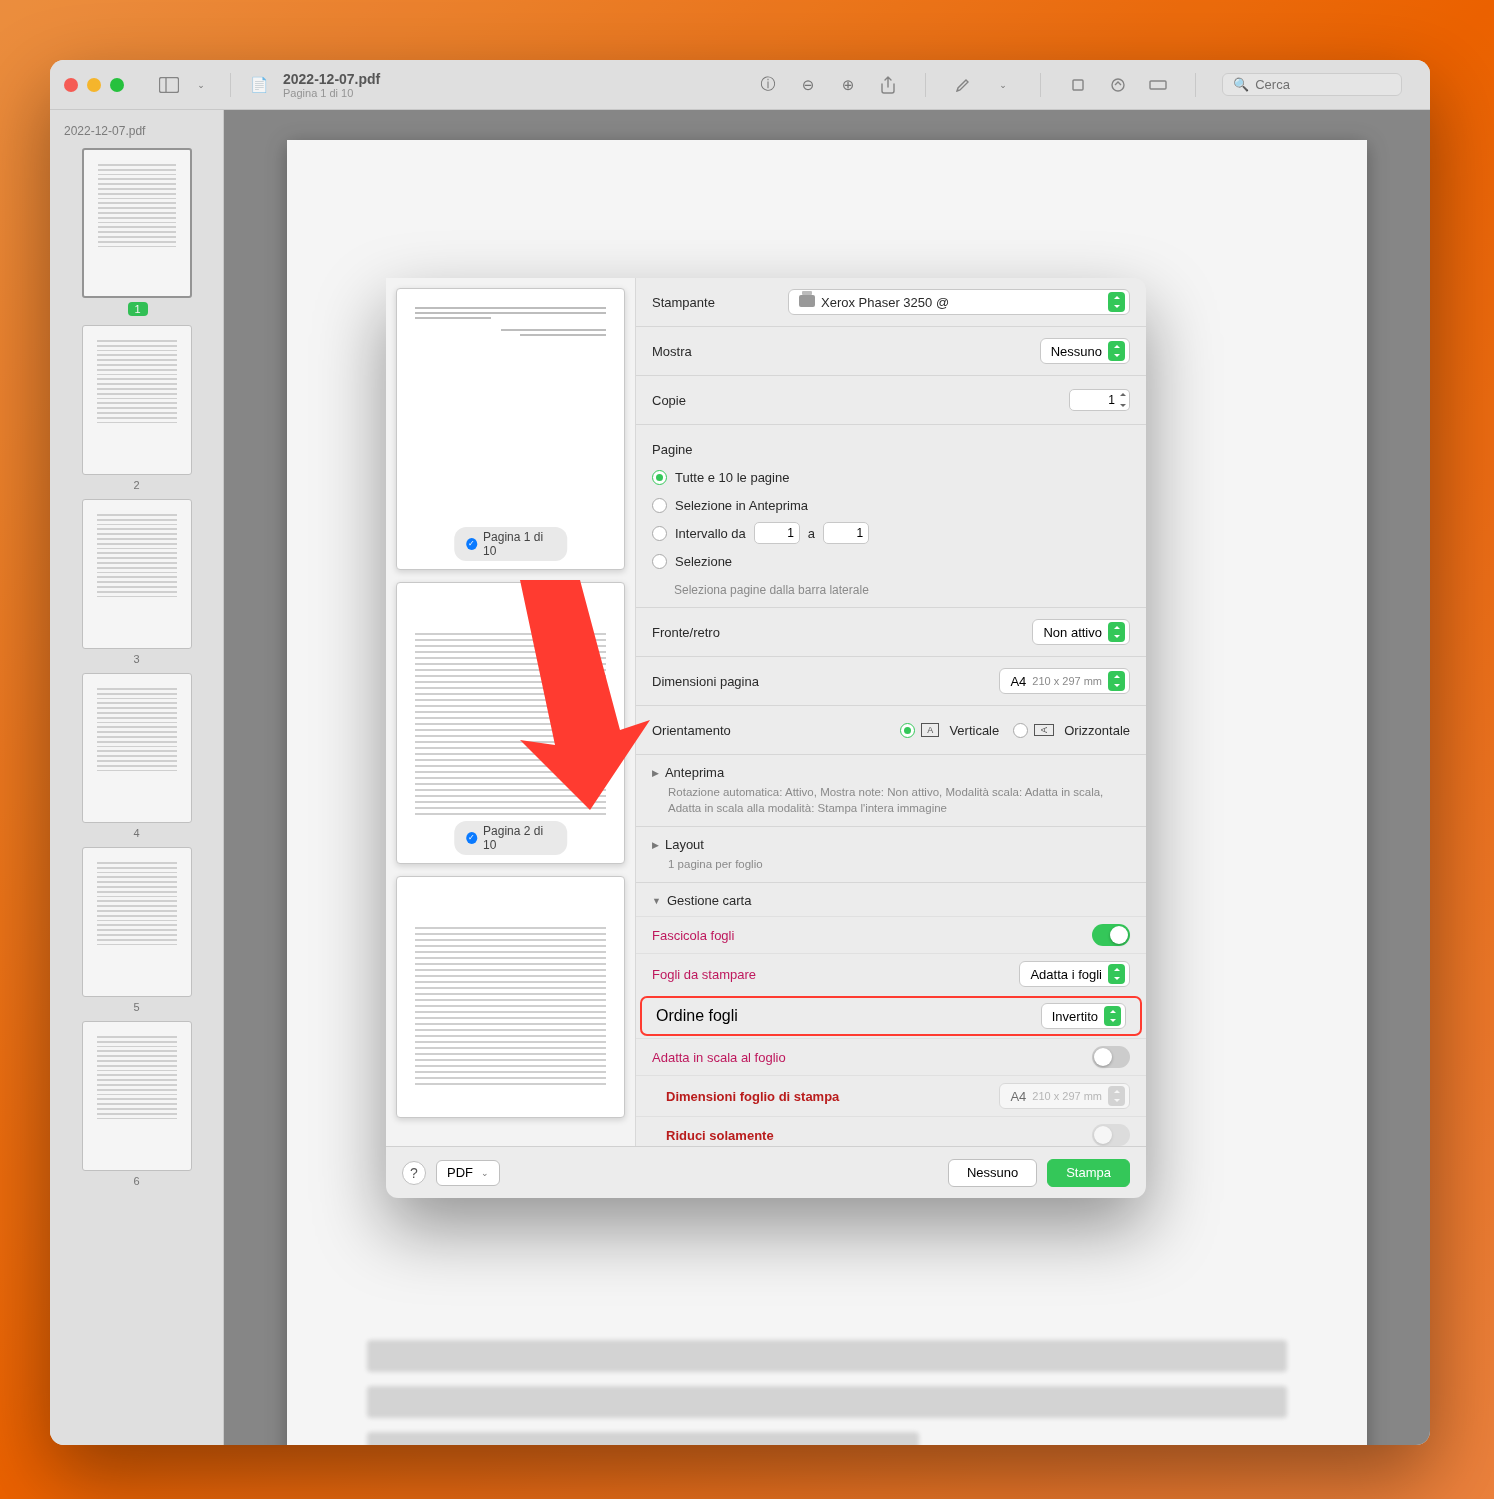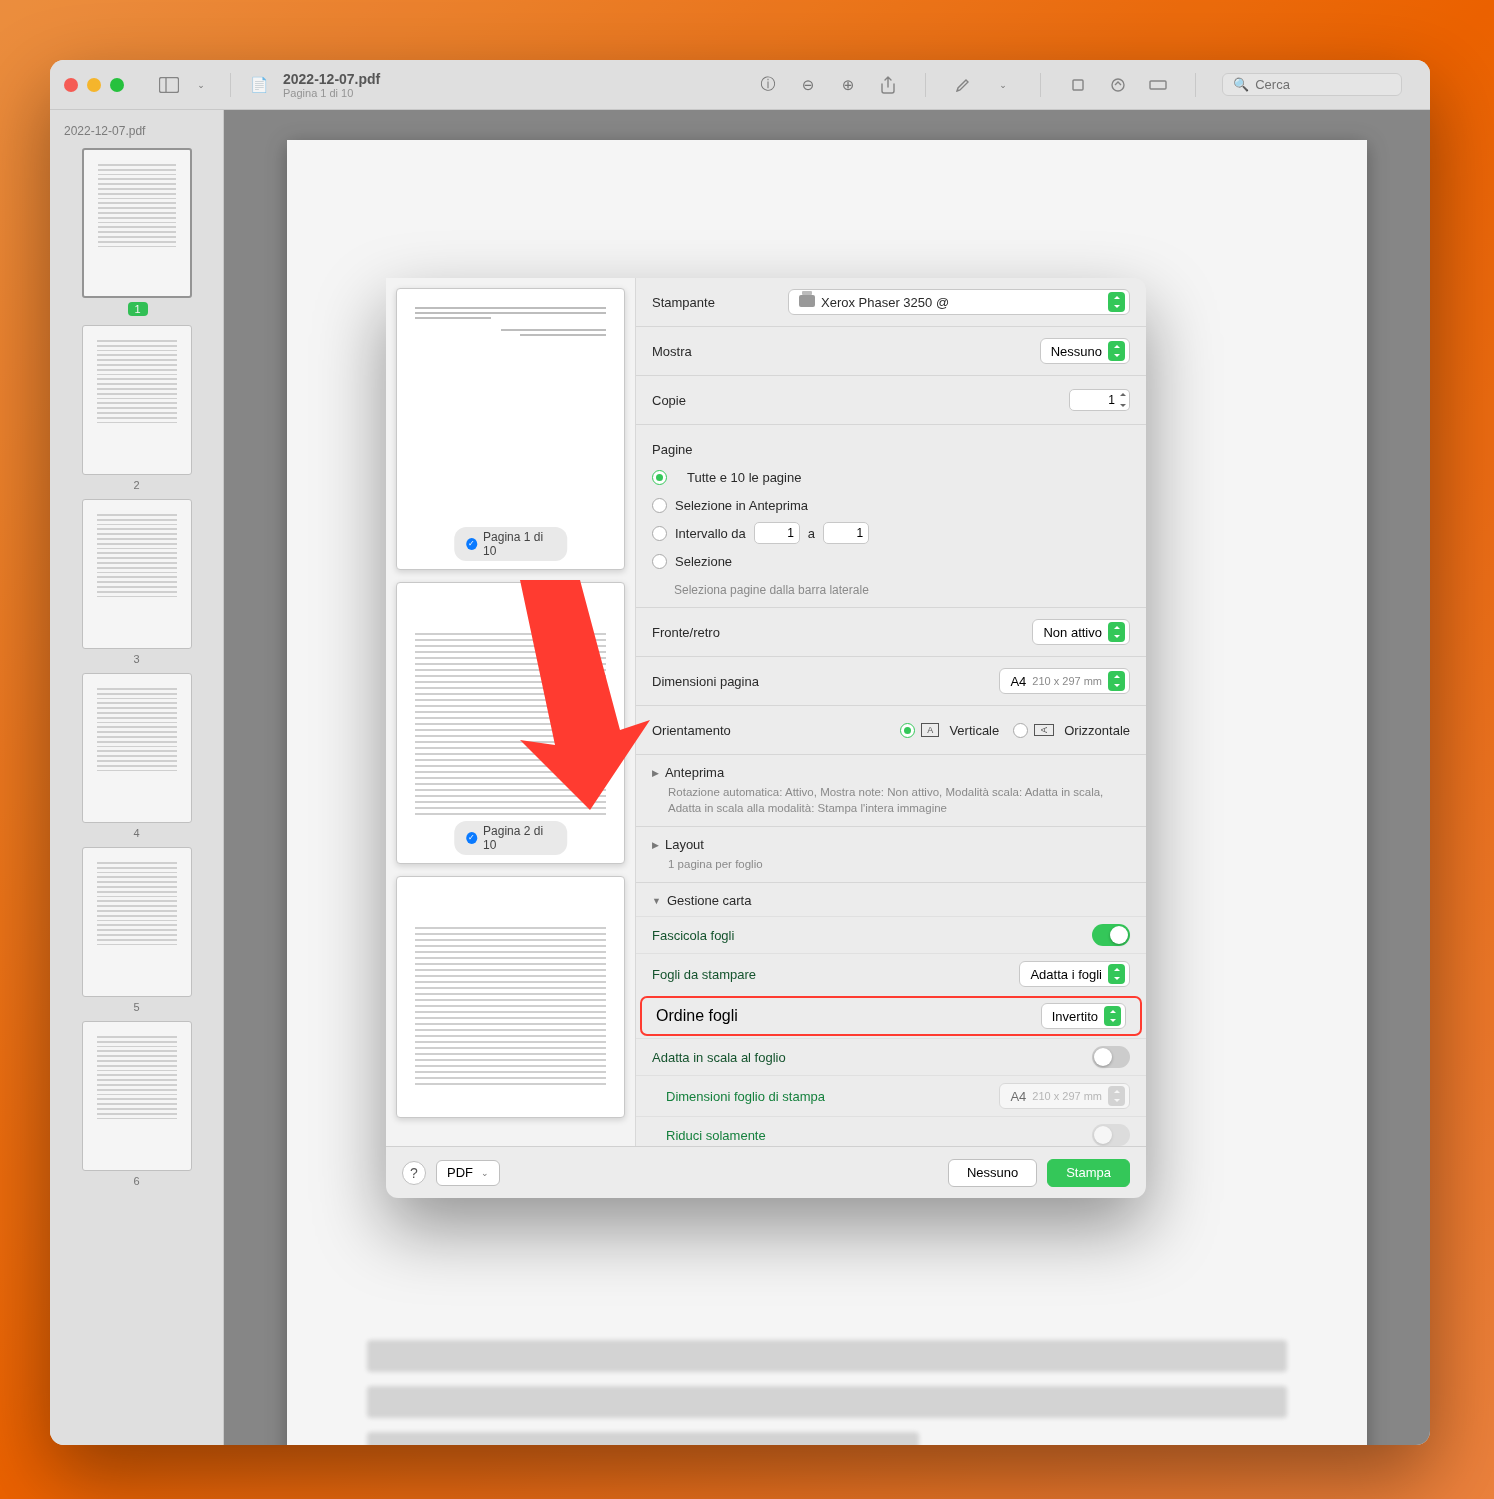--- a/index.html
+++ b/index.html
@@ -92,23 +92,23 @@
   .hint { font-size:12px; color:#8a8a8a; margin-left: 22px; margin-top:8px;}
   .toggle { width:38px; height:22px; border-radius:11px; background:#ccc; position:relative; margin-left:auto;}
   .toggle::after{content:"";position:absolute;width:18px;height:18px;background:#fff;border-radius:50%;top:2px;left:2px;box-shadow:0 1px 3px rgba(0,0,0,0.3);}
   .toggle.on { background:#34c759; }
   .toggle.on::after{ left:auto; right:2px; }
   .disclose { display:flex; align-items:center; gap:6px; font-size:13px; color:#2a2a2a; cursor:default; }
   .disclose .tri { font-size:9px; color:#787878; }
   .disclose-hint { font-size:11.5px; color:#8a8a8a; margin-left: 16px; margin-top:4px; line-height:1.4;}
   .sub-row { padding: 7px 16px; display:flex; align-items:center; border-top:1px solid #e0e0e0; }
   .sub-row:first-of-type{border-top:none;}
-  .sub-row .sl { font-size:13px; color:#14532d; }
+  .sub-row .sl { font-size:13px; color:#be185d; }
   .sub-row .sl.ind { padding-left: 14px; }
-  .sub-row.disabled .sl { color:#15803d; }
+  .sub-row.disabled .sl { color:#b91c1c;font-weight:bold; }
   .highlight-box { border: 2px solid #ff3b30; border-radius: 7px; padding: 5px 14px; margin: 2px 4px; display:flex; align-items:center;}
   .dlg-footer { height: 52px; border-top:1px solid #d0d0d0; display:flex; align-items:center; padding: 0 16px; gap:10px; }
   .help-btn { width:24px; height:24px; border-radius:50%; border:1px solid #c0c0c0; background:#fff; text-align:center; font-size:14px; color:#555; line-height:22px;}
   .pdf-btn { height:26px; background:#fff; border:1px solid #c0c0c0; border-radius:6px; font-size:13px; padding:0 10px; display:flex; align-items:center; gap:8px;}
   .pdf-btn .chev { font-size:9px; color:#777; }
   .footer-spacer{flex:1;}
   .btn { height:28px; border-radius:6px; font-size:13px; padding: 0 18px; border:1px solid #c0c0c0; background:#fff; }
   .btn.primary { background:#34c759; border-color:#34c759; color:#fff; font-weight:500; }
   .pr-icon { width:16px; height:12px; background:#999; border-radius:2px; display:inline-block; margin-right:6px; position:relative;}
   .pr-icon::after{content:"";position:absolute;top:-4px;left:3px;right:3px;height:4px;background:#bbb;border-radius:1px;}
@@ -473,21 +473,21 @@
           <div style="margin-left:auto;display:flex;align-items:center;">
             <input class="num-in" value="1" style="">
             <div class="stepper"></div>
           </div>
         </div>
       </div>
       <div class="section">
         <div class="row">
             <span class="lbl">Pagine</span>
           </div>
-        <div class="row" style="gap:20px;">
+        <div class="row" style="gap:8px;">
           <span class="radio on"></span>
           <span class="radio-lbl">Tutte e 10 le pagine</span>
         </div>
         <div class="row" style="gap:8px;">
           <span class="radio"></span>
           <span class="radio-lbl">Selezione in Anteprima</span>
         </div>
         <div class="row" style="gap:8px;">
           <span class="radio"></span>
           <span class="radio-lbl">Intervallo da</span>

